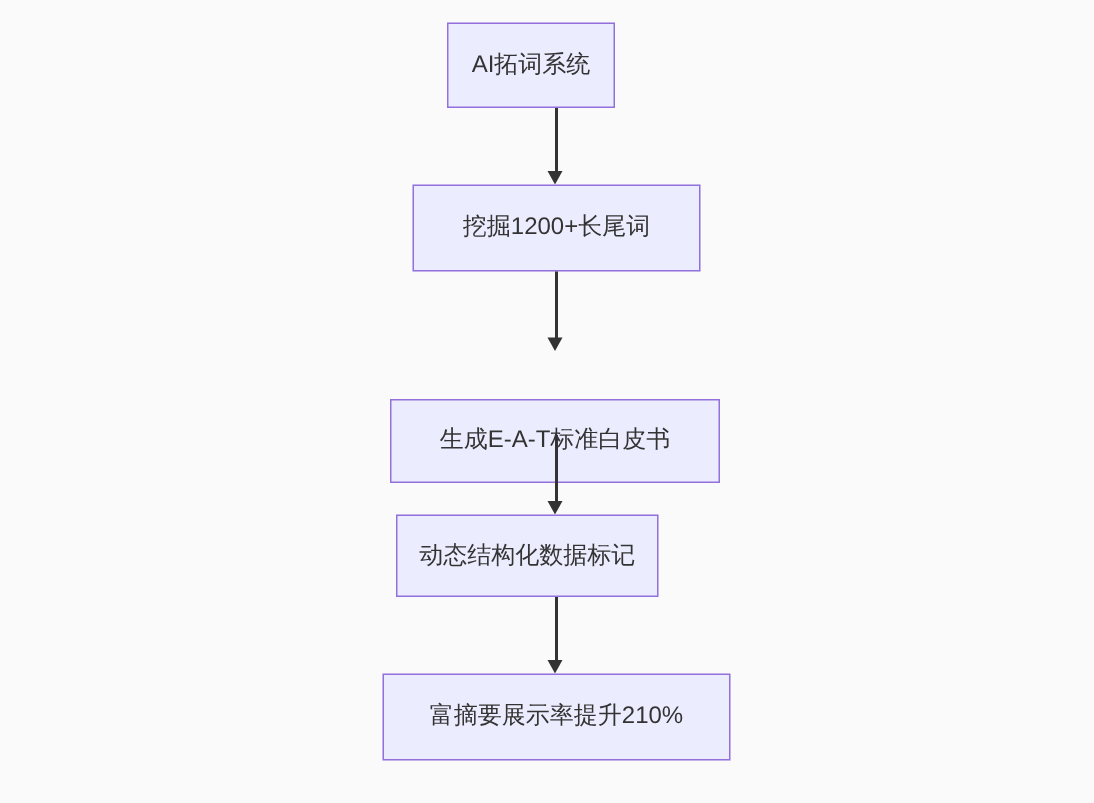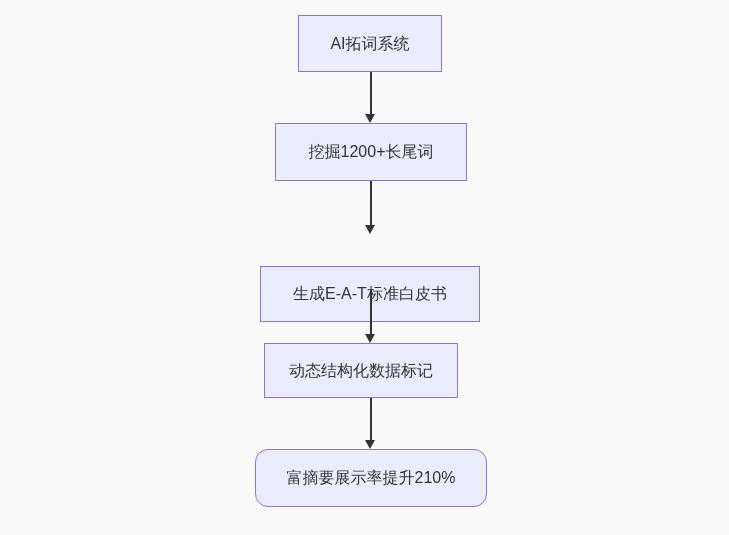--- a/index.html
+++ b/index.html
@@ -24,25 +24,25 @@
     background: #ececff;
     border: 1.5px solid #9370db;
     display: flex;
     align-items: center;
     justify-content: center;
     text-align: center;
     color: #333333;
     font-size: 16px;
     line-height: 1.2;
   }
-  .node-a { left: 298px; top: 15px;  width: 144px; height: 57px; }
+  .node-a { left: 298px; top: 15px;  width: 112px; height: 57px; }
   .node-b { left: 275px; top: 123px; width: 192px; height: 58px; justify-content: center; }
   .node-c { left: 260px; top: 234px; width: 220px; height: 56px; margin-top: 32px; }
-  .node-d { left: 264px; top: 343px; width: 194px; height: 55px; }
-  .node-e { left: 255px; top: 449px; width: 232px; height: 58px; border-radius: 13px; }
+  .node-d { left: 264px; top: 343px; width: 175px; height: 55px; }
+  .node-e { left: 255px; top: 449px; width: 232px; height: 58px; }
 
   .edge {
     position: absolute;
     left: 365px;   
     width: 11px;
   }
   .edge-1 { top: 72px;  height: 51px; }
   .edge-2 { top: 181px; height: 53px; }
   .edge-3 { top: 290px; height: 53px; }
   .edge-4 { top: 398px; height: 51px; }

